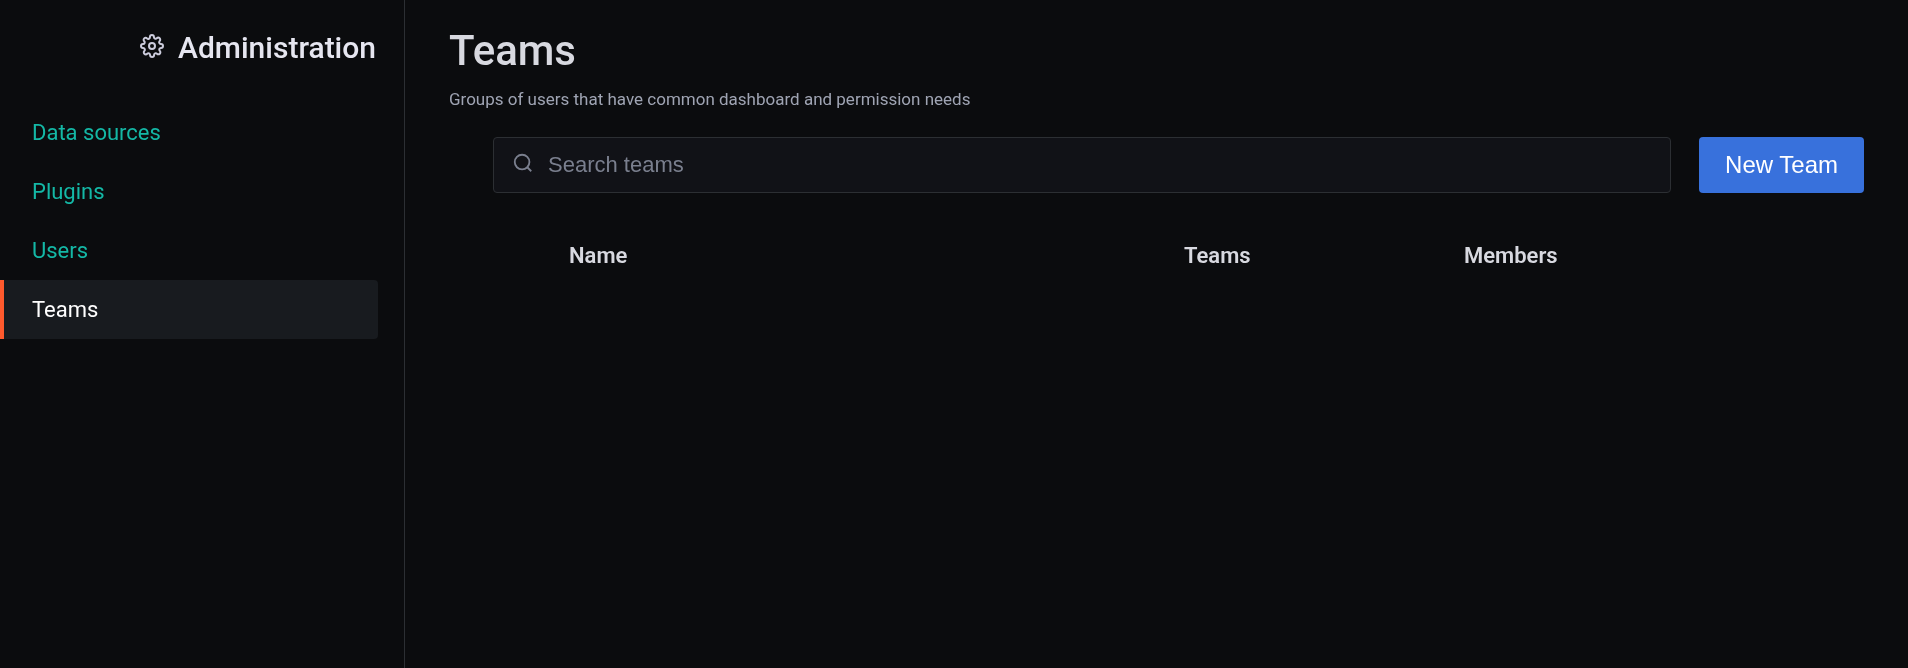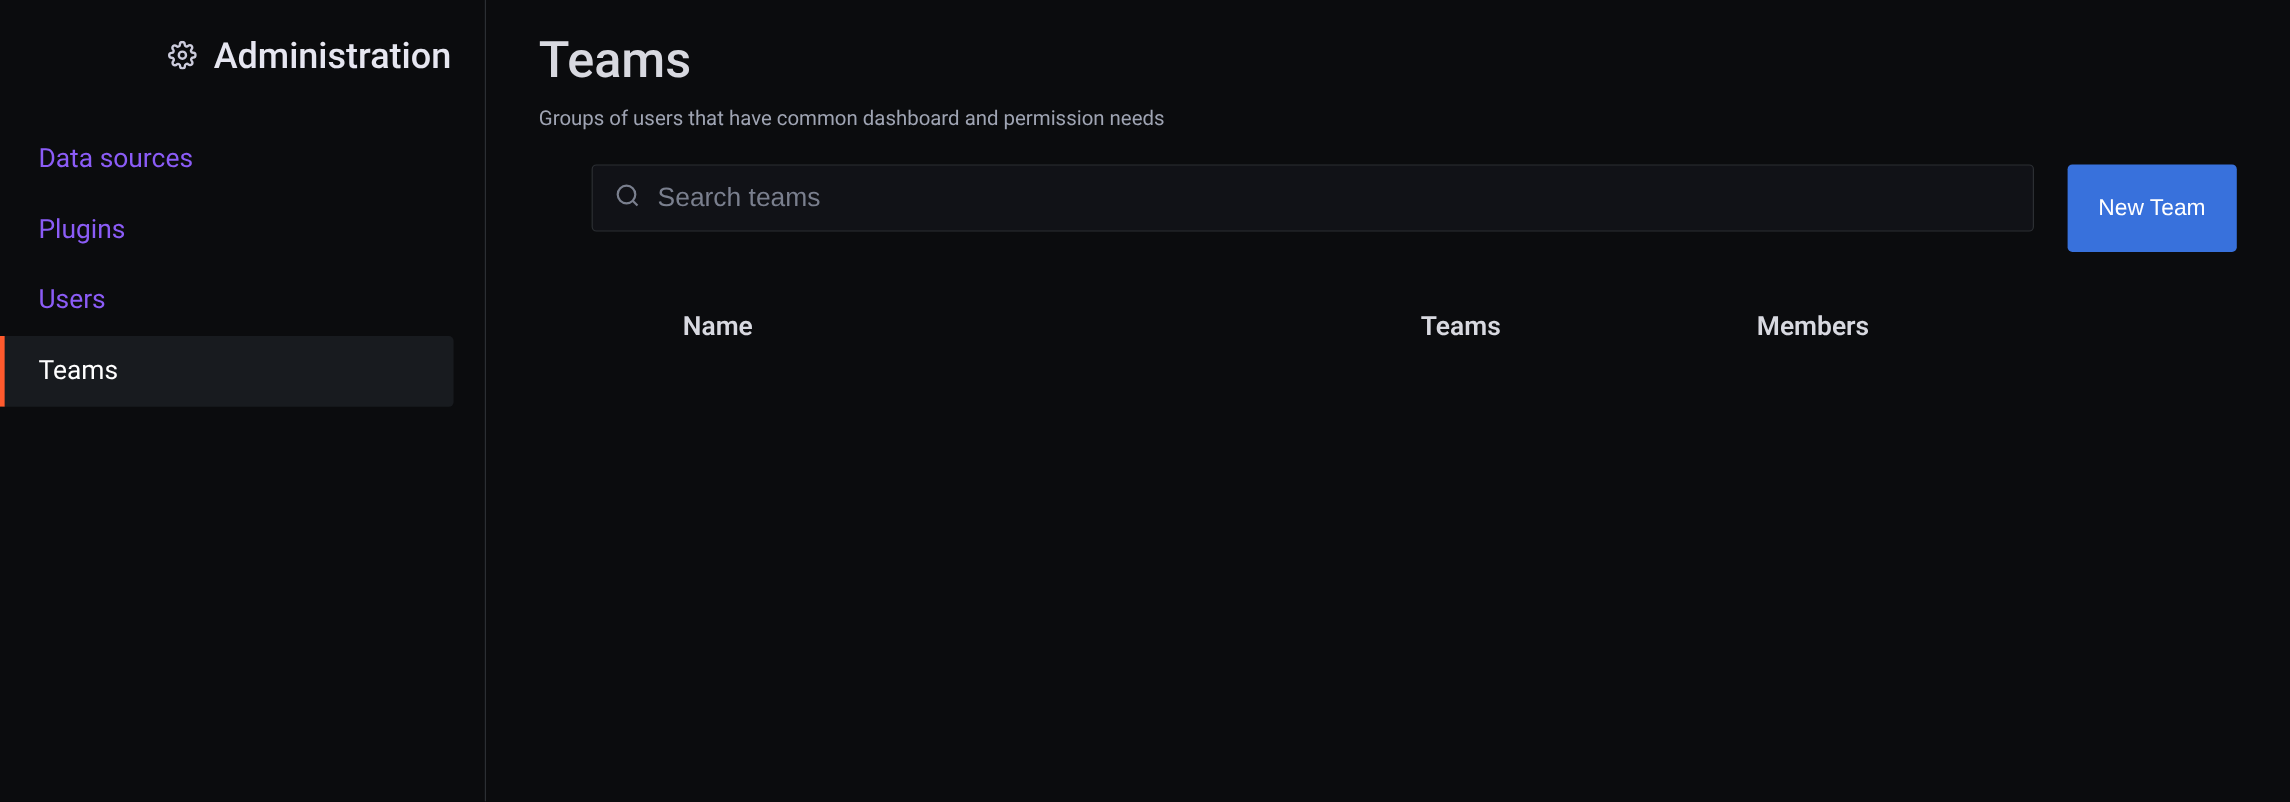--- a/index.html
+++ b/index.html
@@ -25,21 +25,21 @@
       gap: 14px;
       padding: 0 28px 30px 28px;
       justify-content: flex-end;
     }
     .sidebar-header svg { width: 24px; height: 24px; }
     .sidebar-header-title { color: #e6e6f0; font-size: 30px; font-weight: 500; }
     .sidebar-items { padding-top: 8px; }
     .sidebar-item {
       display: block;
       padding: 17px 28px;
-      color: #8b5cf6;
+      color: #14b8a6;
       font-size: 22px;
       cursor: pointer;
       border-left: 4px solid transparent;
       margin-right: 26px;
     }
     .sidebar-item.active {
       background: #181b1f;
       color: #fff;
       border-left: 4px solid #ff5a2d;
       border-radius: 0 4px 4px 0;
@@ -55,21 +55,21 @@
       margin-bottom: 14px;
     }
     .page-subtitle {
       color: #9fa4b3;
       font-size: 17px;
       margin-bottom: 28px;
     }
     .actions-row {
       display: flex;
       gap: 28px;
-      align-items: flex-start;
+      align-items: flex-end;
       margin-bottom: 42px;
       padding-left: 44px;
     }
     .search-wrap {
       flex: 1;
       display: flex;
       align-items: center;
       background: #111217;
       border: 1px solid #2c2f33;
       border-radius: 4px;
@@ -85,24 +85,24 @@
       color: #ccccdc;
       font-size: 22px;
     }
     .search-input::placeholder { color: #7a7f8e; }
     .new-team-btn {
       background: #3871dc;
       color: #fff;
       border: none;
       border-radius: 4px;
       padding: 0 26px;
-      font-size: 19px;
+      font-size: 24px;
       font-weight: 500;
       cursor: pointer;
-      height: 73px;
+      height: 56px;
     }
     .teams-table { width: 100%; margin-top: 24px; }
     .thead-row, .tbody-row {
       display: grid;
       grid-template-columns: 120px 1fr 280px 320px 80px;
       align-items: center;
     }
     .thead-row { padding: 8px 0 18px 0; }
     .th {
       color: #d8d9e0;

